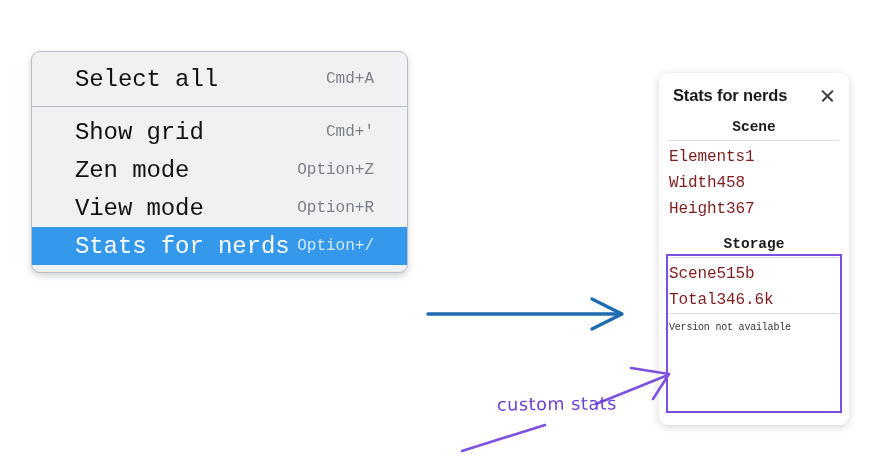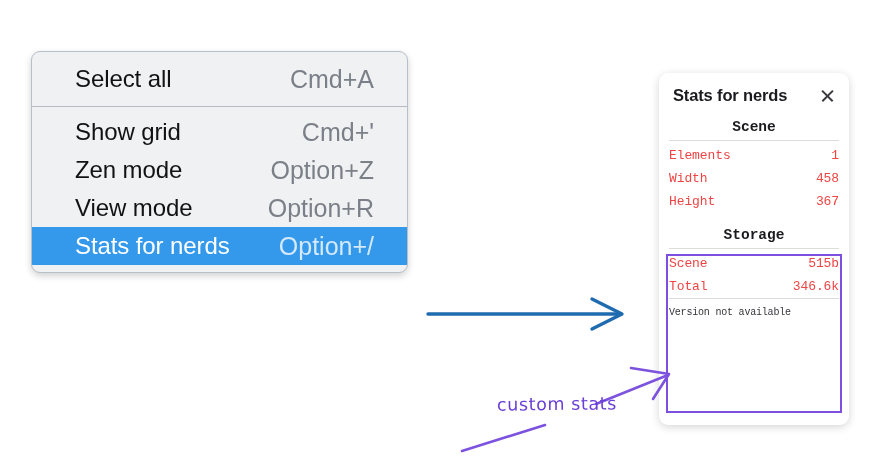--- a/index.html
+++ b/index.html
@@ -24,20 +24,21 @@
     width: 377px;
     background: #f0f1f3;
     border: 1px solid #b9bfc8;
     border-radius: 9px;
     box-shadow: 0 3px 7px rgba(0,0,0,0.18);
     box-sizing: border-box;
     overflow: hidden;
   }
   .menu-section {
     padding: 6px 0 7px 0;
+    font-family: Liberation Mono, monospace;
   }
   .menu-section.first { padding: 8px 0 8px 0; }
   .menu-sep {
     height: 1px;
     background: #b4bbc4;
     width: 100%;
   }
   .menu-item {
     display: flex;
     align-items: center;
@@ -47,21 +48,21 @@
     box-sizing: border-box;
     cursor: default;
   }
   .menu-item .mi-label {
     font-size: 24px;
     color: #111214;
     letter-spacing: -0.1px;
     white-space: nowrap;
   }
   .menu-item .mi-shortcut {
-    font-size: 25px;
+    font-size: 16px;
     color: #7b8088;
     white-space: nowrap;
   }
   .menu-item.selected {
     background: #3498eb;
   }
   .menu-item.selected .mi-label { color: #ffffff; }
   .menu-item.selected .mi-shortcut { color: #d4e9fb; }
 
   
@@ -117,24 +118,24 @@
     color: #1b1b1f;
     padding: 14px 0 5px 0;
   }
   .sp-divider {
     height: 1px;
     background: #dcdcdf;
     margin: 0 0 3px 0;
   }
   .sp-row {
     display: flex;
-    justify-content: space-between;
+    justify-content: flex-start;
     align-items: baseline;
-    font-size: 13px;
-    color: #ef4444;
+    font-size: 16px;
+    color: #7f1d1d;
     padding: 4px 0 4px 0;
     letter-spacing: -0.1px;
   }
   .sp-note {
     font-size: 10px;
     color: #35353b;
     padding: 5px 0 4px 0;
     letter-spacing: -0.2px;
     white-space: nowrap;
   }

